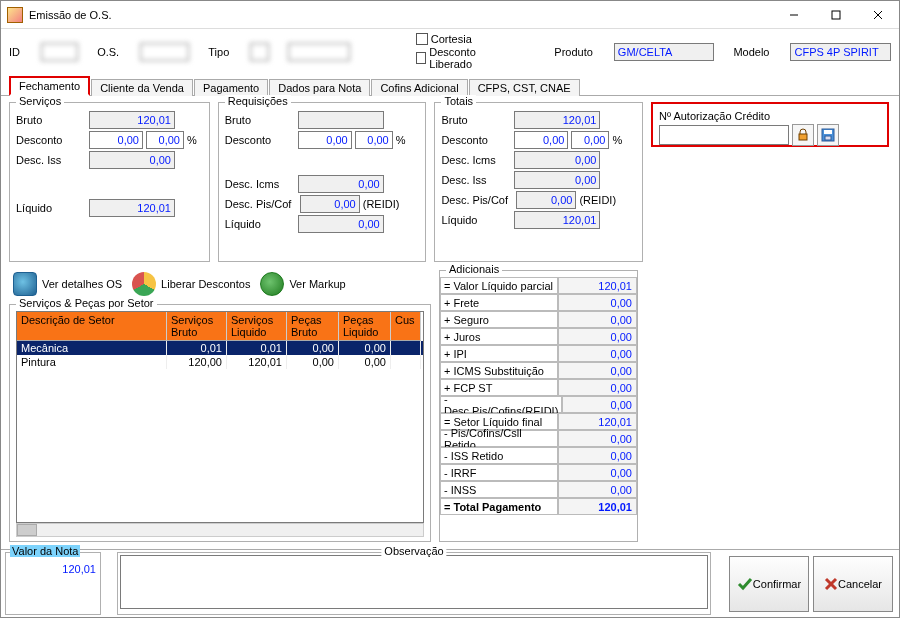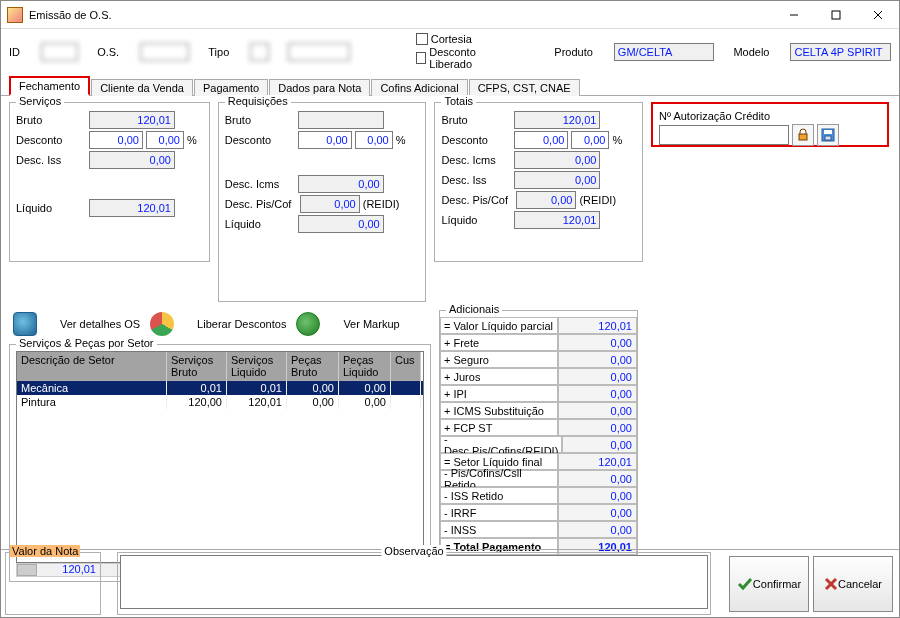--- a/index.html
+++ b/index.html
@@ -22,43 +22,43 @@
   .tab.active { background: #fff; border: 2px solid #e00000; border-bottom: 2px solid #fff; color: #000; }
   .groupbox { border: 1px solid #b0b0b0; margin: 4px; padding: 6px 6px 4px 6px; position: relative; }
   .groupbox > .legend { position: absolute; top: -8px; left: 6px; background: #fff; padding: 0 3px; }
   .row { display: flex; align-items: center; margin: 2px 0; gap: 3px; }
   .row label { width: 70px; }
   .numbox { height: 18px; background: #f0f0f0; border: 1px solid #7a7a7a; color: #0018ff; display: inline-flex; align-items: center; justify-content: flex-end; padding: 0 3px; }
   .numbox.white { background: #fff; }
   .main-area { display: flex; padding: 2px 4px; }
   .col { display: flex; flex-direction: column; }
   .actionbar { display: flex; align-items: center; gap: 10px; padding: 6px 8px; }
-  .actionbtn { display: flex; align-items: center; gap: 23px; cursor: pointer; }
+  .actionbtn { display: flex; align-items: center; gap: 5px; cursor: pointer; }
   .acticon { width: 24px; height: 24px; border-radius: 4px; }
   .ic-detail { background: radial-gradient(circle at 40% 40%, #6ec1e4, #1e6091); border: 1px solid #1e6091; }
   .ic-discount { background: conic-gradient(#f6c343 0 120deg, #3aa655 120deg 240deg, #d9534f 240deg 360deg); border-radius: 50%; }
   .ic-markup { background: radial-gradient(circle at 40% 40%, #6ec36e, #1e7a1e); border-radius: 50%; border: 1px solid #1e7a1e; }
   .table { border: 1px solid #7a7a7a; background: #fff; }
   .thead, .trow { display: flex; }
-  .thead .th { background: #a3a3a3; border-right: 1px solid #ccc; border-bottom: 1px solid #aaa; padding: 2px 4px; overflow: hidden; }
+  .thead .th { background: #f97316; border-right: 1px solid #ccc; border-bottom: 1px solid #aaa; padding: 2px 4px; overflow: hidden; }
   .trow .td { padding: 1px 4px; border-right: 1px solid #eee; overflow: hidden; text-align: right; }
   .trow .td:first-child { text-align: left; }
   .trow.sel { background: #0a246a; color: #fff; }
   .trow.sel .td { color: #fff; }
   .adicionais { border: 1px solid #b0b0b0; margin: 4px; width: 199px; }
   .adicionais .legend2 { position: relative; top: -8px; left: 6px; background: #fff; padding: 0 3px; display: inline-block; }
   .adrow { display: flex; height: 17px; }
   .adlab { flex: 0 0 118px; border: 1px solid #bbb; background: #fff; padding: 0 3px; display: flex; align-items: center; }
   .adval { flex: 1; border: 1px solid #bbb; background: #f4f4f4; color: #0018ff; display: flex; align-items: center; justify-content: flex-end; padding: 0 4px; }
   .adrow.total .adlab, .adrow.total .adval { font-weight: bold; }
   .auth-frame { border: 2px solid #e00000; padding: 6px; margin: 4px; width: 238px; height: 45px; }
   .iconbtn { width: 22px; height: 22px; border: 1px solid #999; background: #f6f6f6; display: inline-flex; align-items: center; justify-content: center; }
   .bottombar { position: absolute; left: 1px; right: 1px; bottom: 1px; height: 68px; border-top: 1px solid #aaa; display: flex; padding: 2px 4px; }
   .valor-nota { border: 1px solid #b0b0b0; width: 96px; padding: 4px; position: relative; }
-  .valor-nota .legend { position: absolute; top: -8px; left: 4px; background: #fdba74; padding: 0 2px; }
+  .valor-nota .legend { position: absolute; top: -8px; left: 4px; background: #7dd3fc; padding: 0 2px; }
   .obs { border: 1px solid #b0b0b0; flex: 1; margin: 0 16px; padding: 2px; position: relative; }
   .obs .legend { position: absolute; top: -8px; left: 50%; transform: translateX(-50%); background: #fff; padding: 0 3px; }
   .obs textarea { width: 100%; height: 54px; border: 1px solid #7a7a7a; resize: none; }
   .btn { width: 80px; height: 56px; border: 1px solid #888; background: linear-gradient(#fefefe,#e6e6e6); display: flex; align-items: center; justify-content: center; margin: 4px 2px; }
   .chk-col { display: flex; flex-direction: column; gap: 1px; }
   .scroll-h { height: 14px; background: #f0f0f0; border: 1px solid #ccc; display: flex; }
   .scroll-h .thumb { width: 20px; background: #cdcdcd; border: 1px solid #aaa; }
 </style>
 </head>
 <body>
@@ -102,21 +102,21 @@
       </div>
     <div class="chk">
         <span class="box"></span>
         <span>Desconto Liberado</span>
       </div>
   </div>
   <div style="width:10px"></div>
   <label>Produto</label>
   <span class="txt ro" style="width:116px">GM/CELTA</span>
   <label>Modelo</label>
-  <span class="txt ro" style="width:116px">CELTA 4P SPIRIT</span>
+  <span class="txt ro" style="width:116px">CFPS 4P SPIRIT</span>
 </div>
 
 <div class="tabbar">
   <div class="tab active">Fechamento</div>
   <div class="tab">Cliente da Venda</div>
   <div class="tab">Pagamento</div>
   <div class="tab">Dados para Nota</div>
   <div class="tab">Cofins Adicional</div>
   <div class="tab">CFPS, CST, CNAE</div>
 </div>
@@ -143,21 +143,21 @@
             <label>Desc. Iss</label>
             <span class="numbox" style="width:86px">0,00</span>
           </div>
         <div style="height:26px"></div>
         <div class="row">
             <label>Líquido</label>
             <span class="numbox" style="width:86px">120,01</span>
           </div>
       </div>
 
-      <div class="groupbox" style="width:212px;height:200px">
+      <div class="groupbox" style="width:212px;height:160px">
         <span class="legend">Requisições</span>
         <div class="row">
             <label>Bruto</label>
             <span class="numbox" style="width:86px"></span>
           </div>
         <div class="row">
             <label>Desconto</label>
             <span class="numbox white" style="width:54px">0,00</span>
             <span class="numbox white" style="width:38px">0,00</span>
             <span>%</span>

